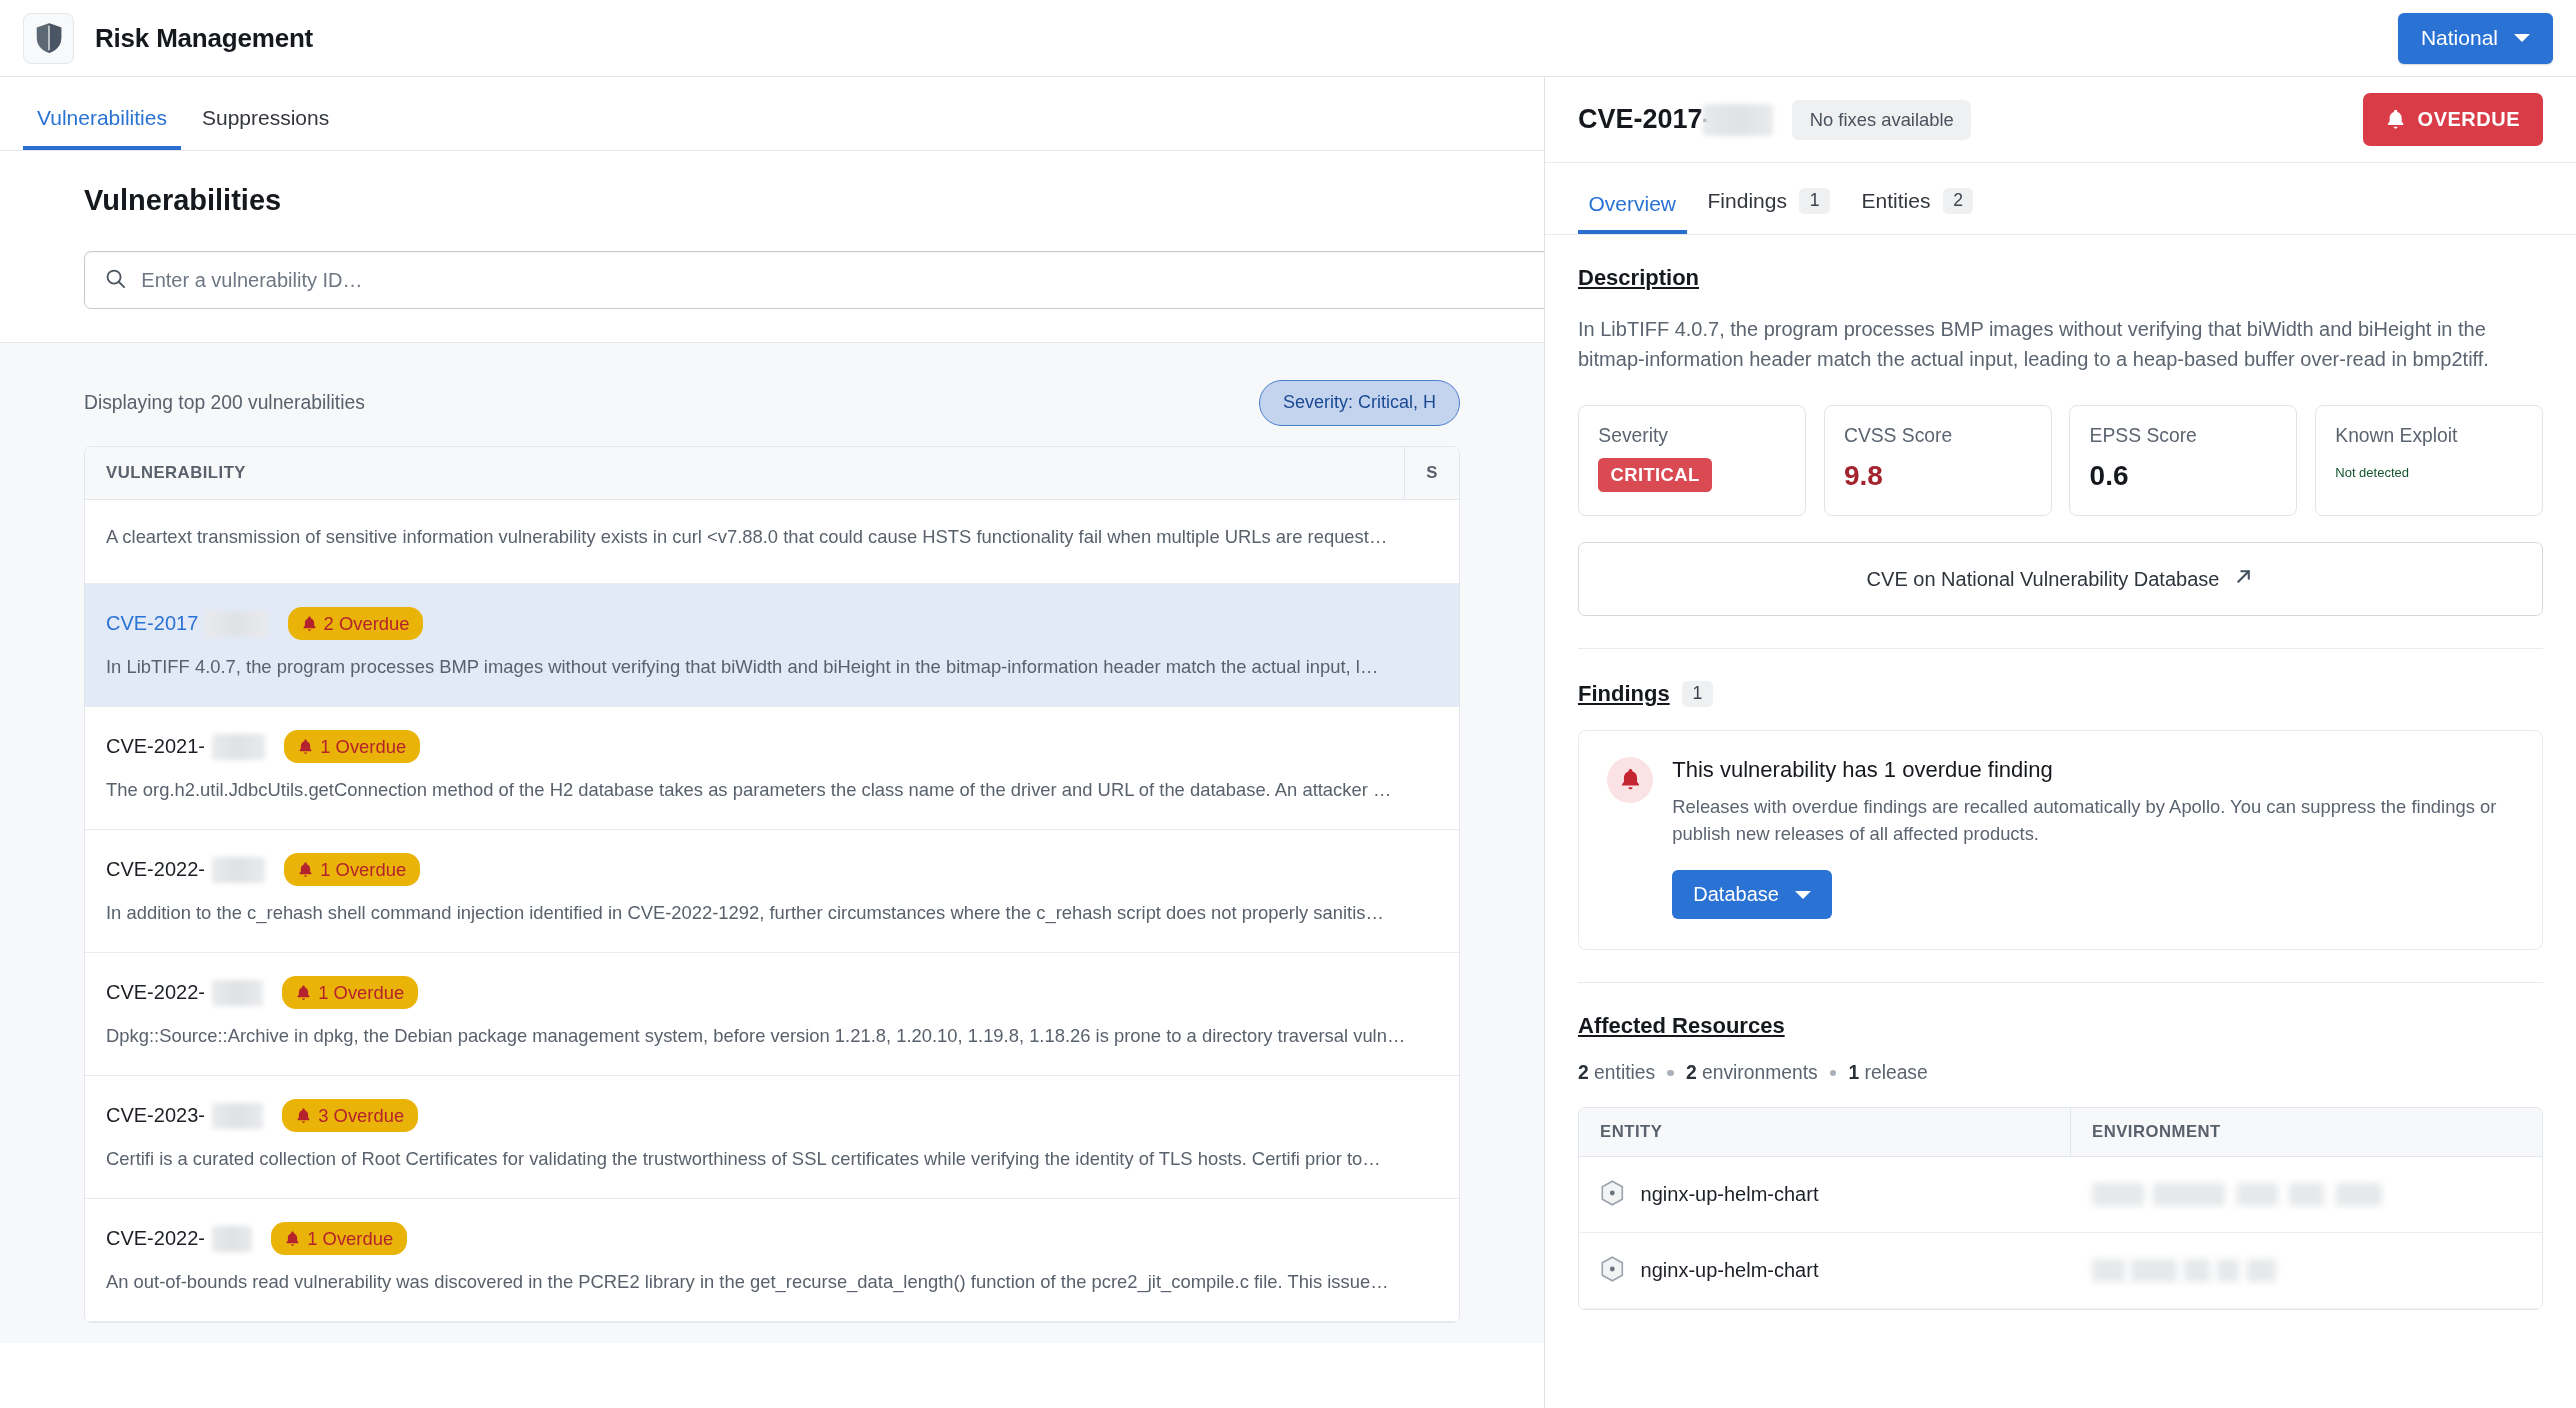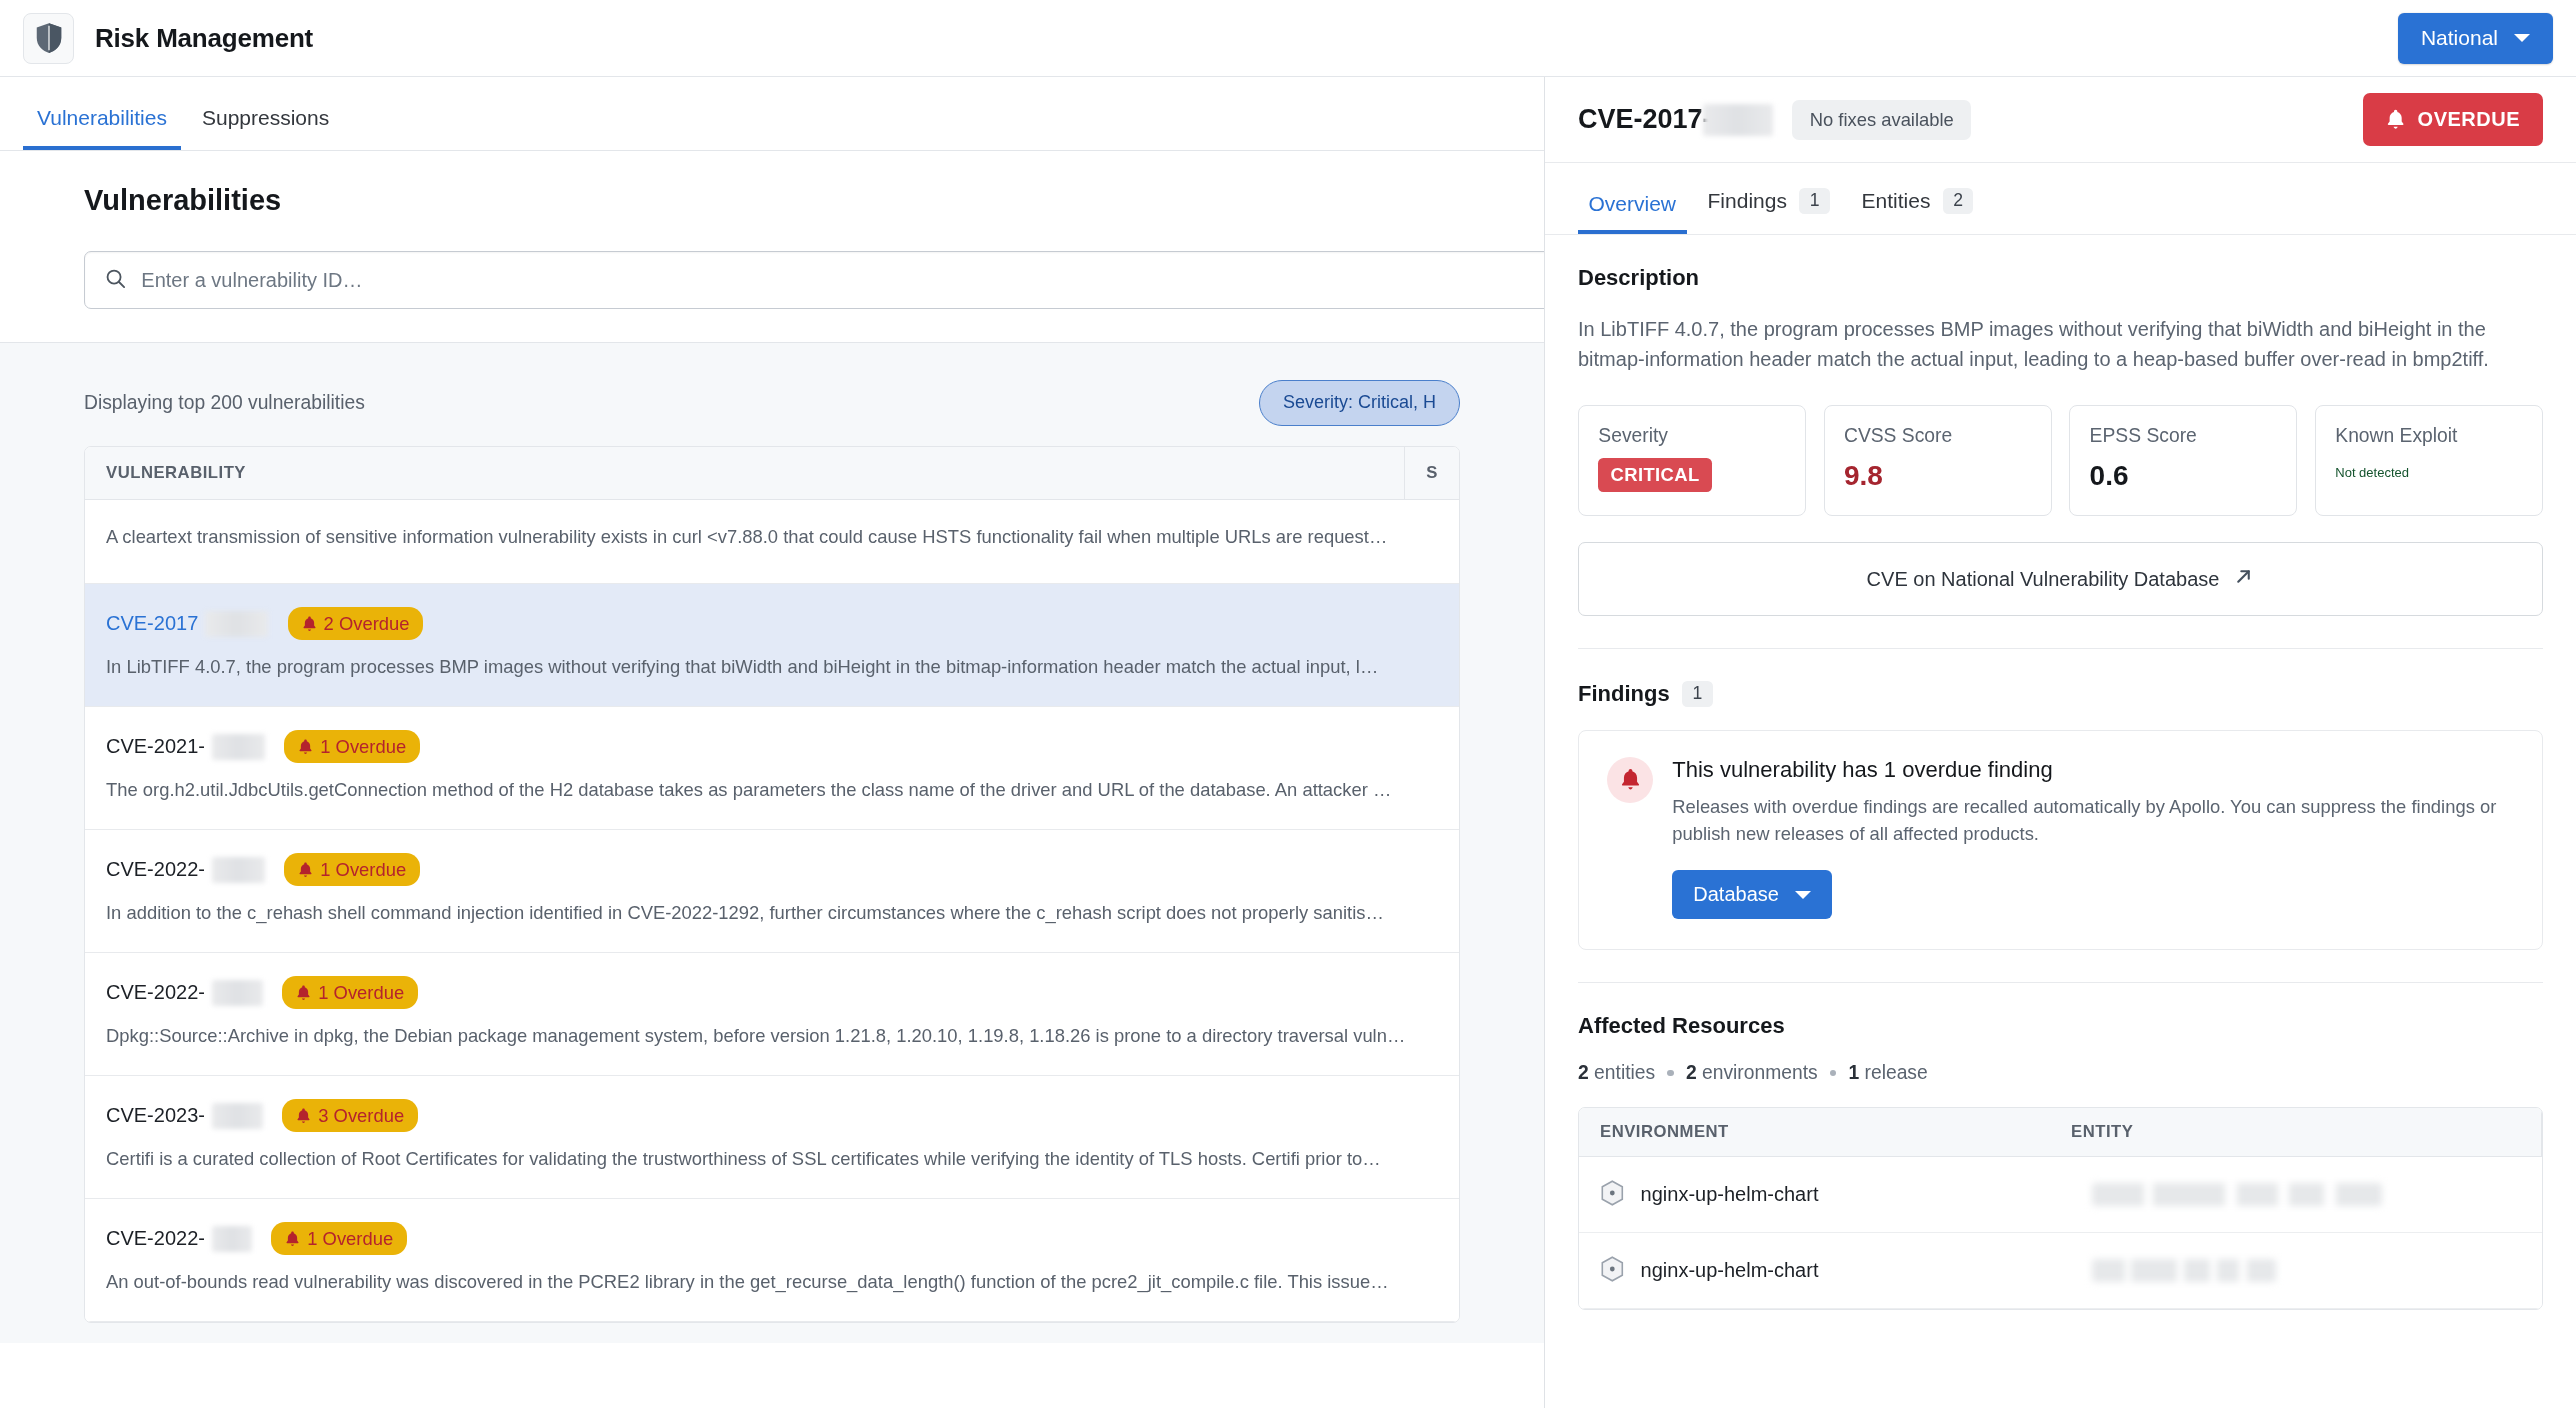--- a/index.html
+++ b/index.html
@@ -167,21 +167,21 @@
     color: #33373d; padding: 0 10.5px 16px 10.5px; cursor: pointer;
     border-bottom: 4.4px solid transparent; line-height: 1;
   }
   .dtab.active { color: #2a72d4; border-bottom-color: #2a6fd0; }
   .count-chip {
     background: #eef0f2; color: #3c434c; border-radius: 5.3px; font-size: 17.6px;
     padding: 4.4px 10.5px; line-height: 1;
   }
 
   .detail-body { padding: 0 33px; }
-  .sec-title { font-size: 22px; font-weight: bold; color: #15181c; }
+  .sec-title { font-size: 22px; font-weight: bold; color: #15181c; text-decoration: underline; }
   .desc-text {
     margin-top: 23px; font-size: 20px; color: #5b6470; line-height: 1.52;
   }
 
   .metrics { display: flex; gap: 17.6px; margin-top: 30px; }
   .metric {
     flex: 1 1 0; border: 0.9px solid #e1e4e8; border-radius: 8px;
     padding: 19.3px 19.3px 23px 19.3px; min-height: 104px;
   }
   .metric-label { font-size: 19.3px; color: #5b6470; }
@@ -540,22 +540,22 @@
         <span class="dot"></span>
         <span><b>2</b>
           <span>environments</span></span>
         <span class="dot"></span>
         <span><b>1</b>
           <span>release</span></span>
       </div>
 
       <div class="res-table">
         <div class="res-thead">
+          <div class="res-th c1">ENTITY</div>
           <div class="res-th c2">ENVIRONMENT</div>
-          <div class="res-th c1">ENTITY</div>
         </div>
         <div class="res-row">
           <div class="res-c1">
             <span class="hex-icon">
               <svg width="24.6" height="26" viewBox="0 0 24 26" aria-hidden="true">
                 <path d="M12 1.2 L22 6.8 V19.2 L12 24.8 L2 19.2 V6.8 Z" fill="#f2f3f5" stroke="#9aa2ac" stroke-width="1.6"></path>
                 <circle cx="12" cy="13" r="2.4" fill="#6c757f"></circle>
               </svg>
             </span>
             <span class="entity-name">nginx-up-helm-chart</span>

